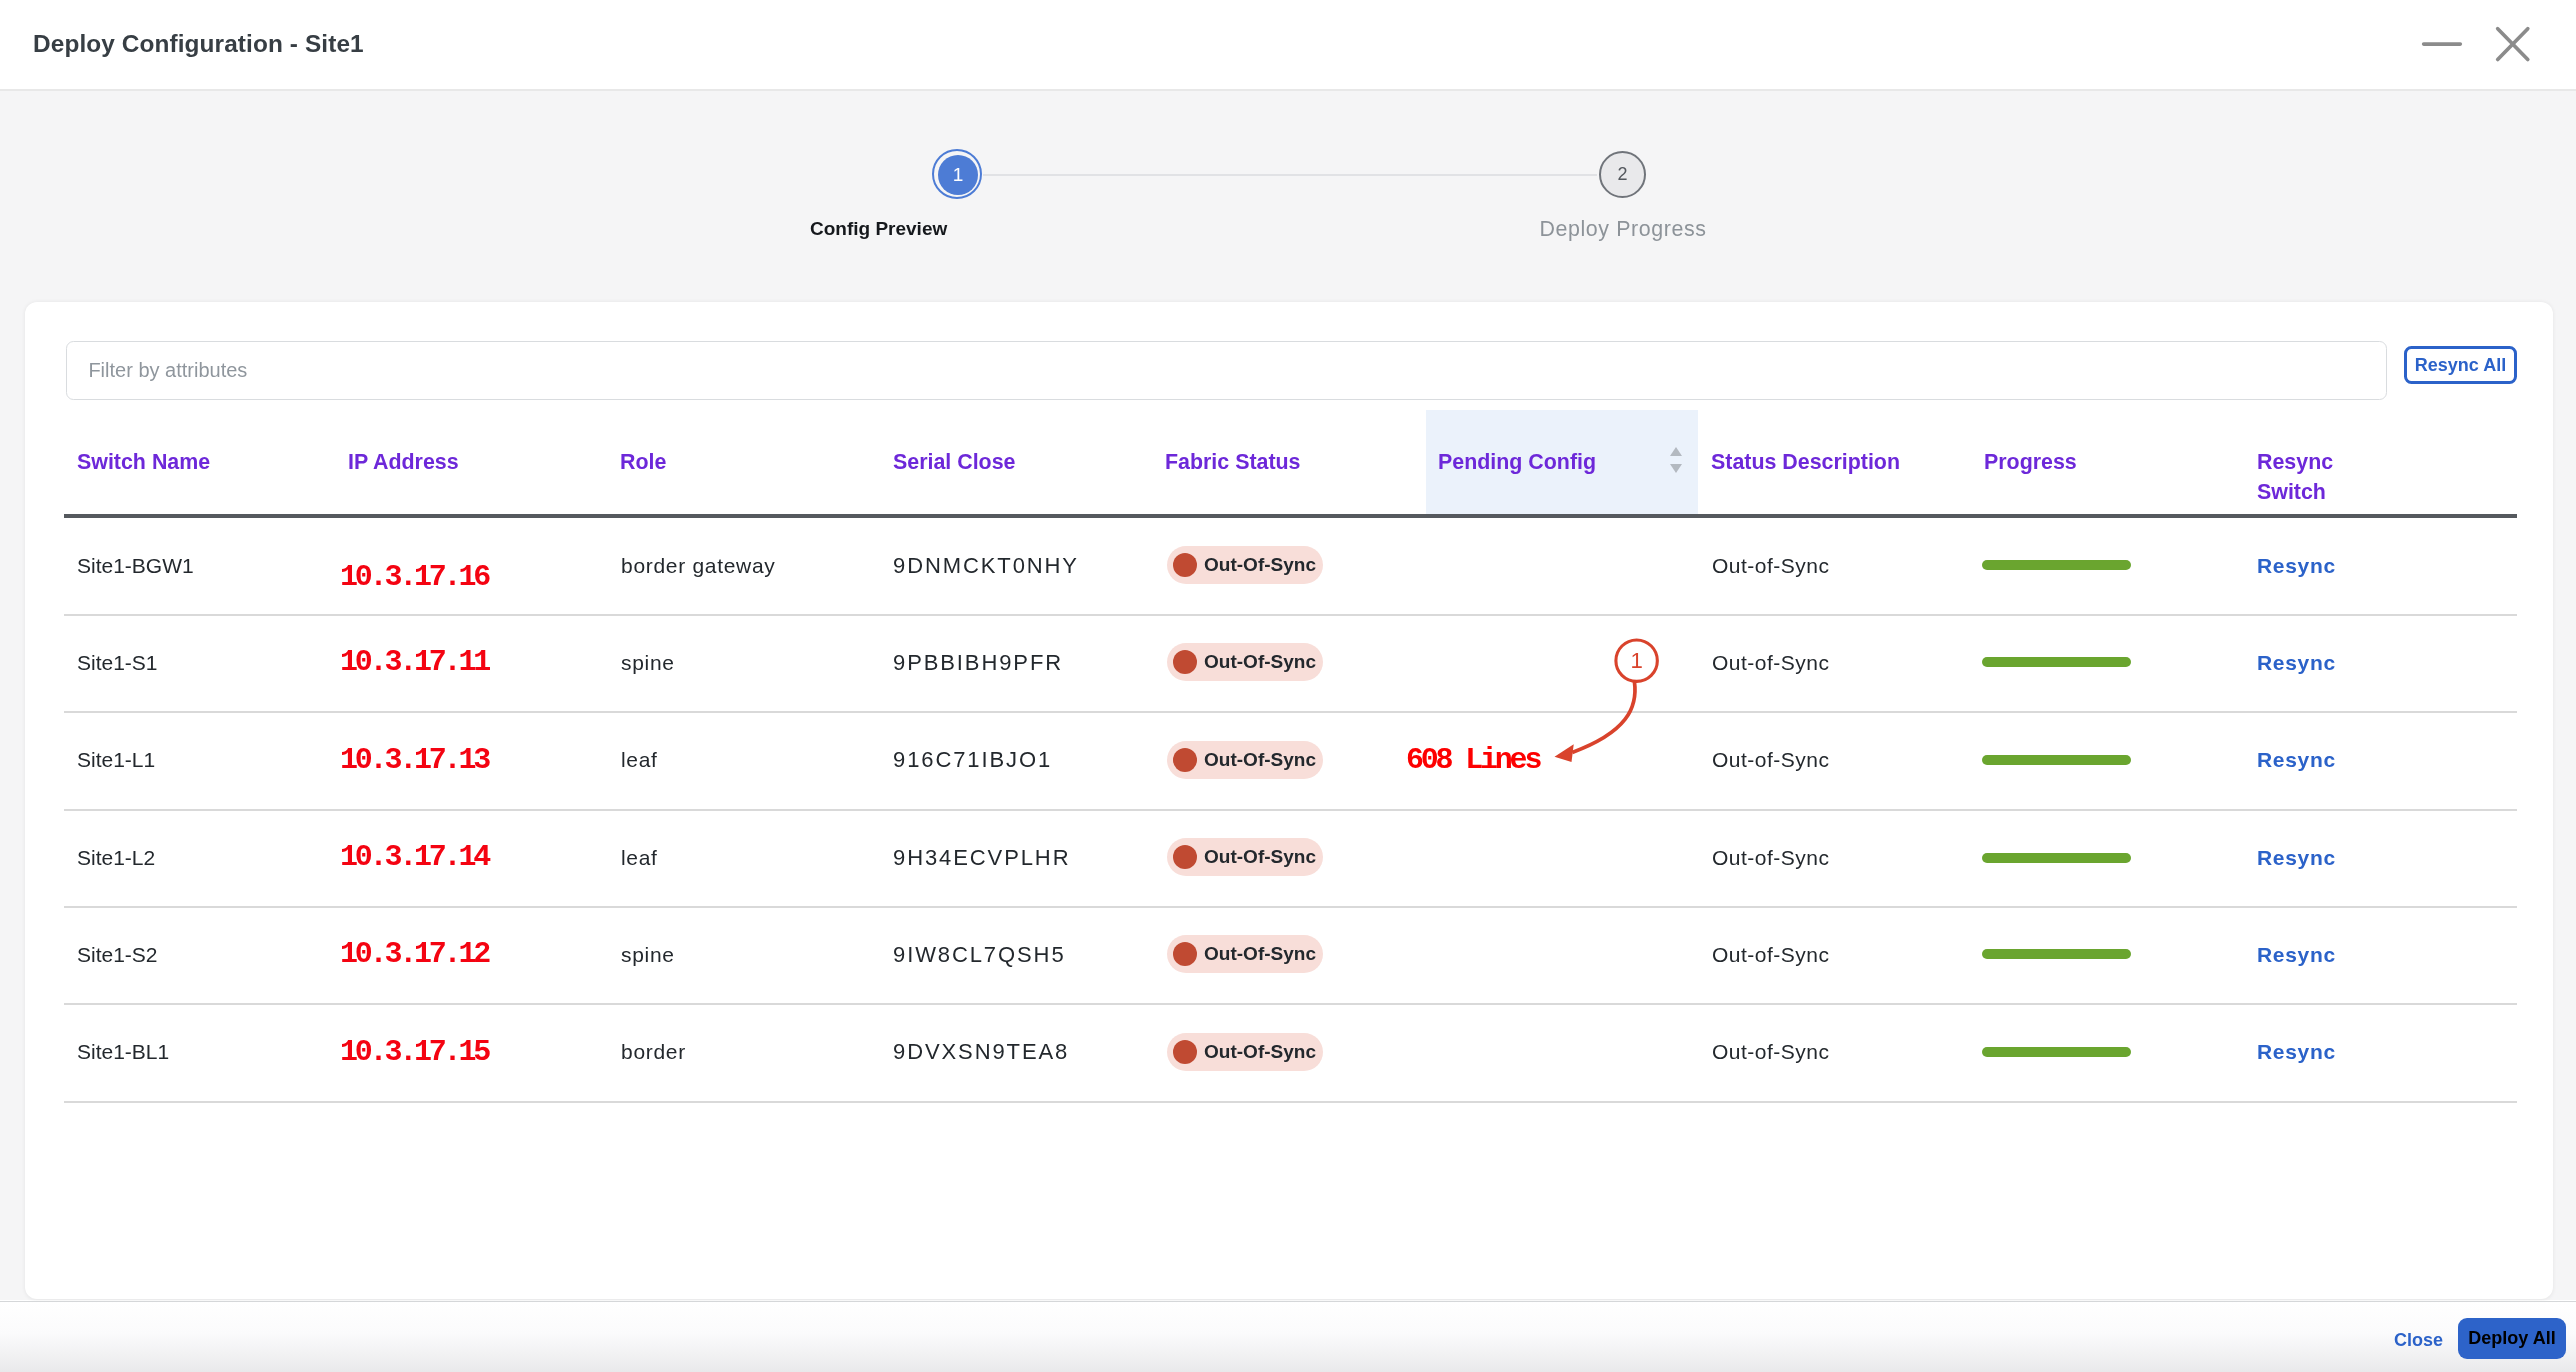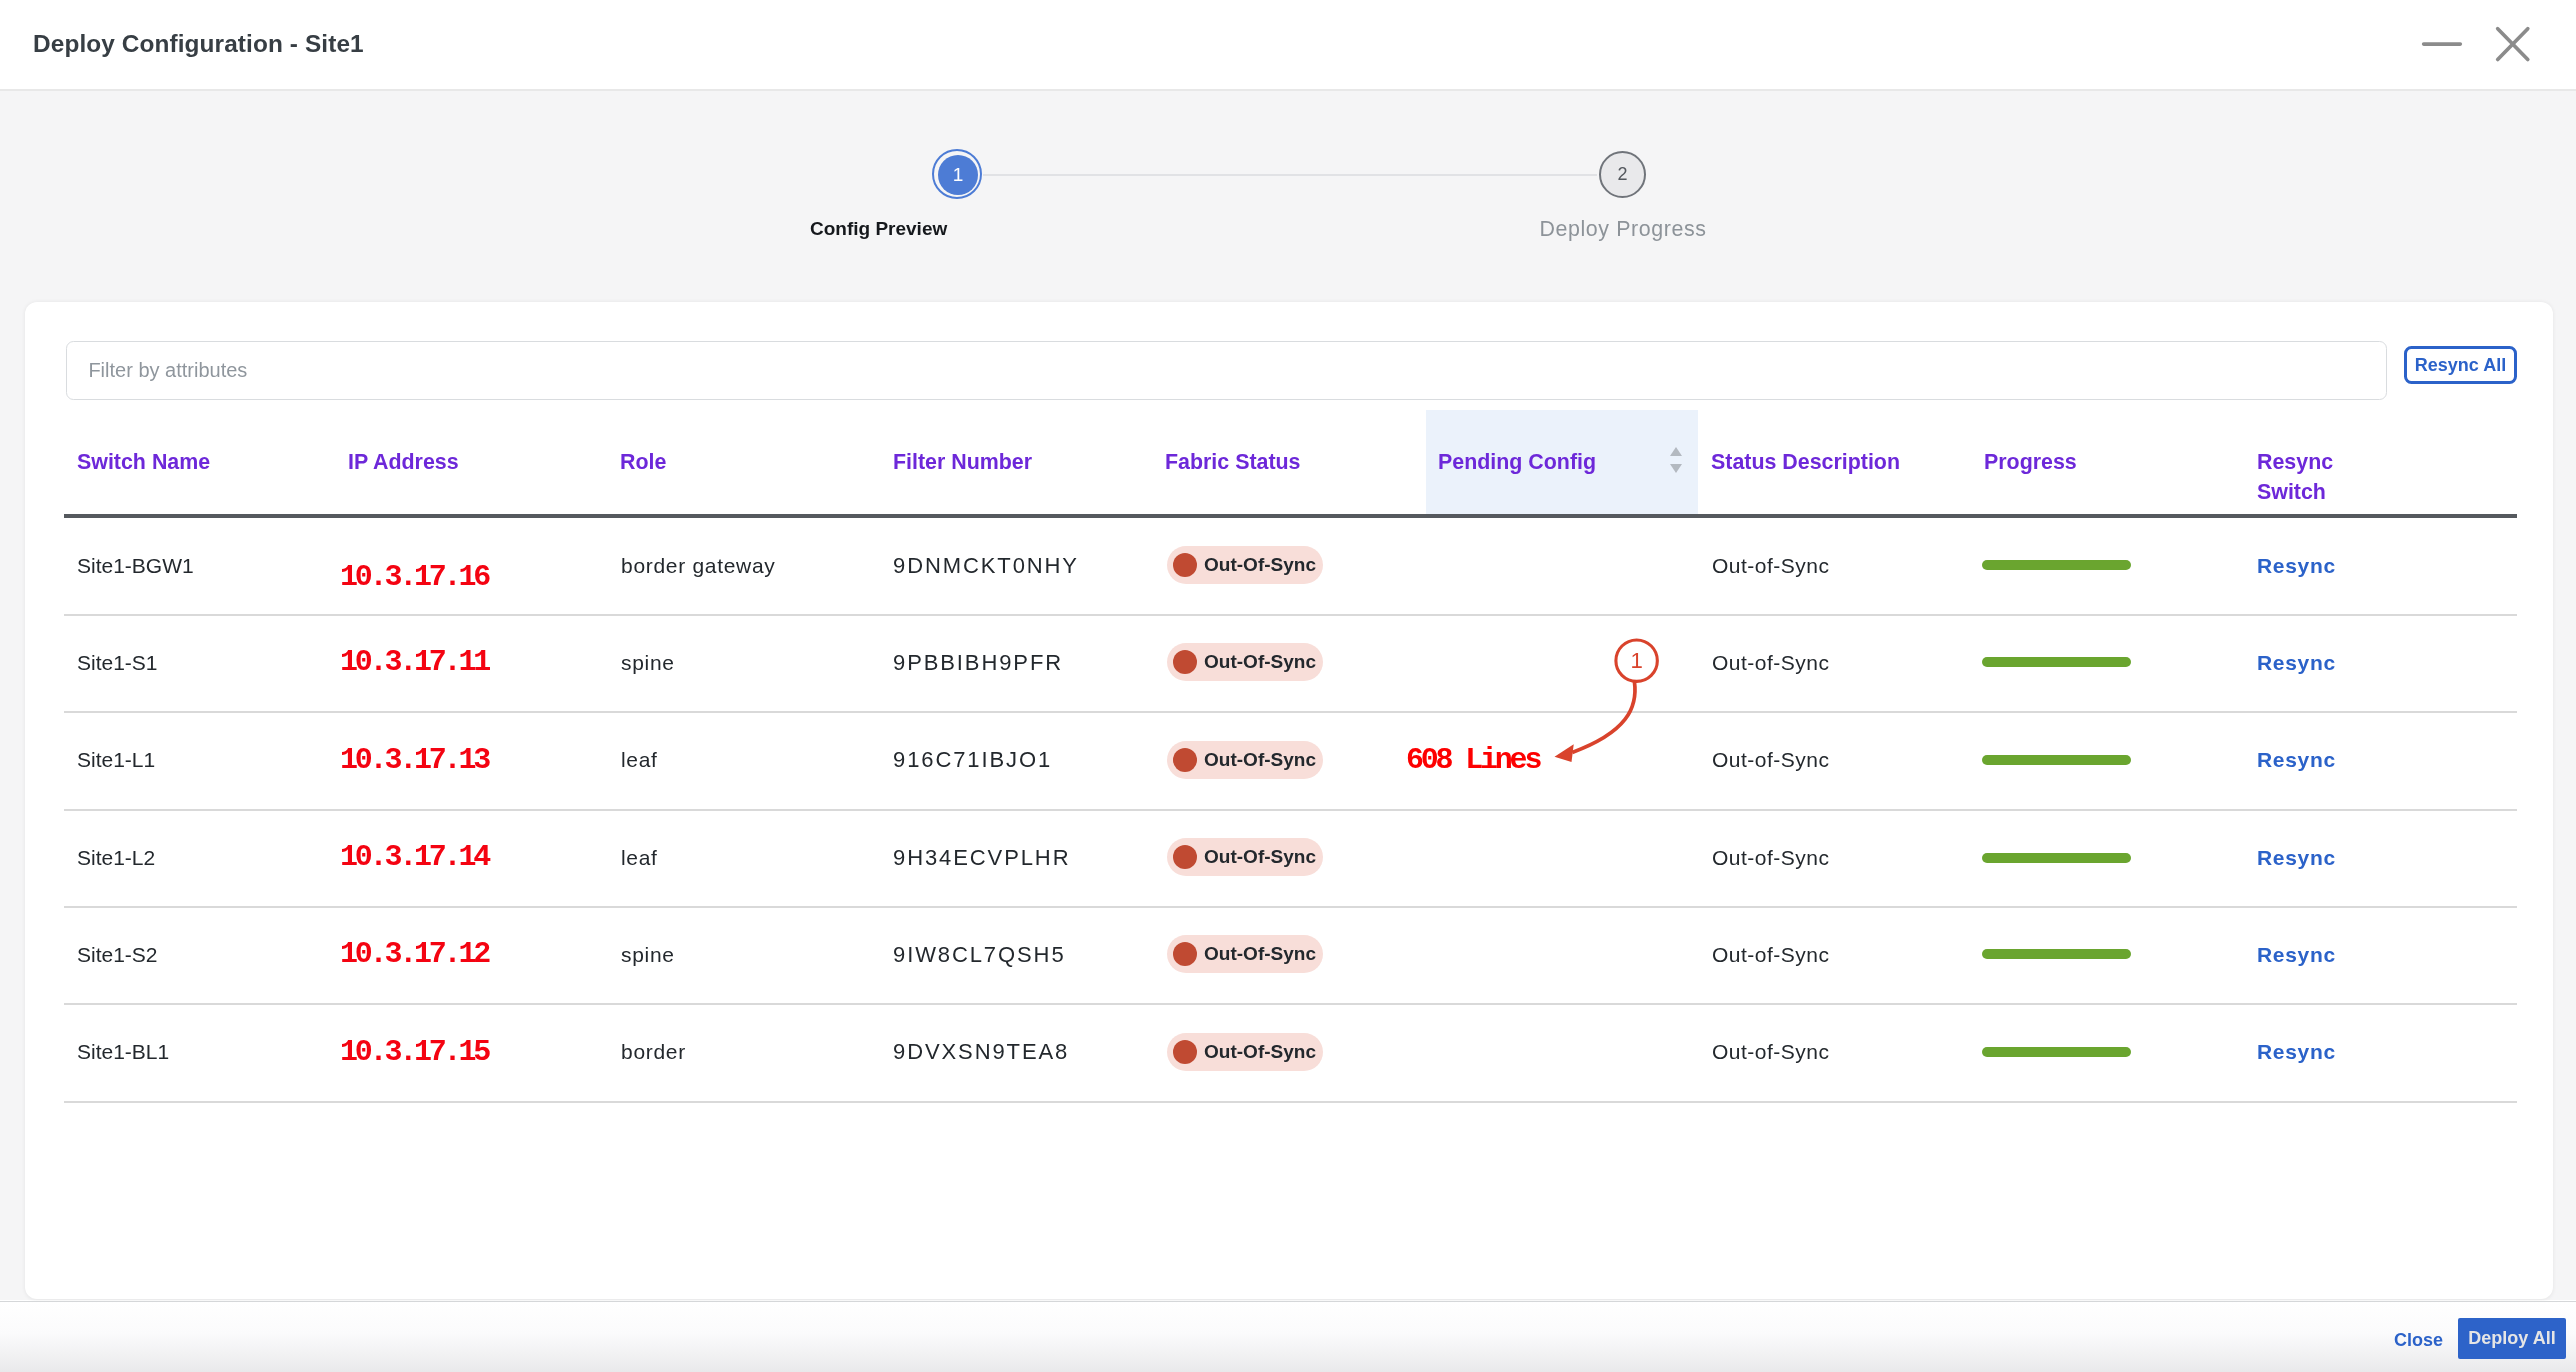--- a/index.html
+++ b/index.html
@@ -40,21 +40,21 @@
   .ptxt { margin-left:6.7px; font-size:19px; font-weight:bold; color:#23282d; }
   .bar { position:absolute; width:149px; height:9.6px; border-radius:5.2px; background:#6aa52f; }
   .rlink { position:absolute; font-size:21px; font-weight:bold; color:#2b62c9; line-height:30px; letter-spacing:0.7px; }
   .sep { position:absolute; left:64px; width:2453px; height:1.5px; background:#d9d9d9; }
   
   #ann608 { position:absolute; left:1406px; top:742px; font-family:"Liberation Mono",monospace; font-weight:bold; font-size:30px; letter-spacing:-3.2px; color:#fd0000; line-height:37px; }
   
   #footline { position:absolute; left:0; top:1301px; width:2576px; height:1.5px; background:#d5d7d9; }
   #footer { position:absolute; left:0; top:1302px; width:2576px; height:70px; background:linear-gradient(180deg,#ffffff 0%,#fbfbfc 45%,#e9e9eb 100%); }
   #close { position:absolute; left:2394px; top:1328px; font-size:18px; font-weight:bold; color:#2b62c9; line-height:24px; }
-  #deployall { position:absolute; left:2458px; top:1318px; width:108px; height:41px; background:#2d63c9; border-radius:2px; color:#e5e5e5; font-size:18px; font-weight:bold; text-align:center; line-height:41px; }
+  #deployall { position:absolute; left:2458px; top:1318px; width:108px; height:41px; background:#2d63c9; border-radius:9px; color:#000000; font-size:18px; font-weight:bold; text-align:center; line-height:41px; }
 </style>
 </head>
 <body>
 <div id="page">
   <div id="graybg"></div>
   <div id="titlebar"></div>
   <div id="title">Deploy Configuration - Site1</div>
   <svg class="abs" style="left:2418px;top:25px;" width="133" height="44" viewBox="0 0 180 60">
     <line x1="7" y1="26" x2="57" y2="26" stroke="#8b8b8b" stroke-width="5" stroke-linecap="round"></line>
     <line x1="108" y1="5" x2="149" y2="47" stroke="#8b8b8b" stroke-width="5" stroke-linecap="round"></line>
@@ -67,21 +67,21 @@
   <div class="disc2">2</div>
   <div id="lbl1">Config Preview</div>
   <div id="lbl2">Deploy Progress</div>
   <div id="card"></div>
   <div id="filter">Filter by attributes</div>
   <div id="resyncall">Resync All</div>
   <div id="hl"></div>
   <div class="th" style="left:77px;">Switch Name</div>
   <div class="th" style="left:348px;">IP Address</div>
   <div class="th" style="left:620px;">Role</div>
-  <div class="th" style="left:893px;">Filter Number</div>
+  <div class="th" style="left:893px;">Serial Close</div>
   <div class="th" style="left:1165px;">Fabric Status</div>
   <div class="th" style="left:1438px;">Pending Config</div>
   <div class="th" style="left:1711px;">Status Description</div>
   <div class="th" style="left:1984px;">Progress</div>
   <div class="th" style="left:2257px;">Resync Switch</div>
   <div class="tri-up"></div>
   <div class="tri-dn"></div>
   <div id="darkline"></div>
 
   <div class="cell" style="left:77px;top:551px;">Site1-BGW1</div>

